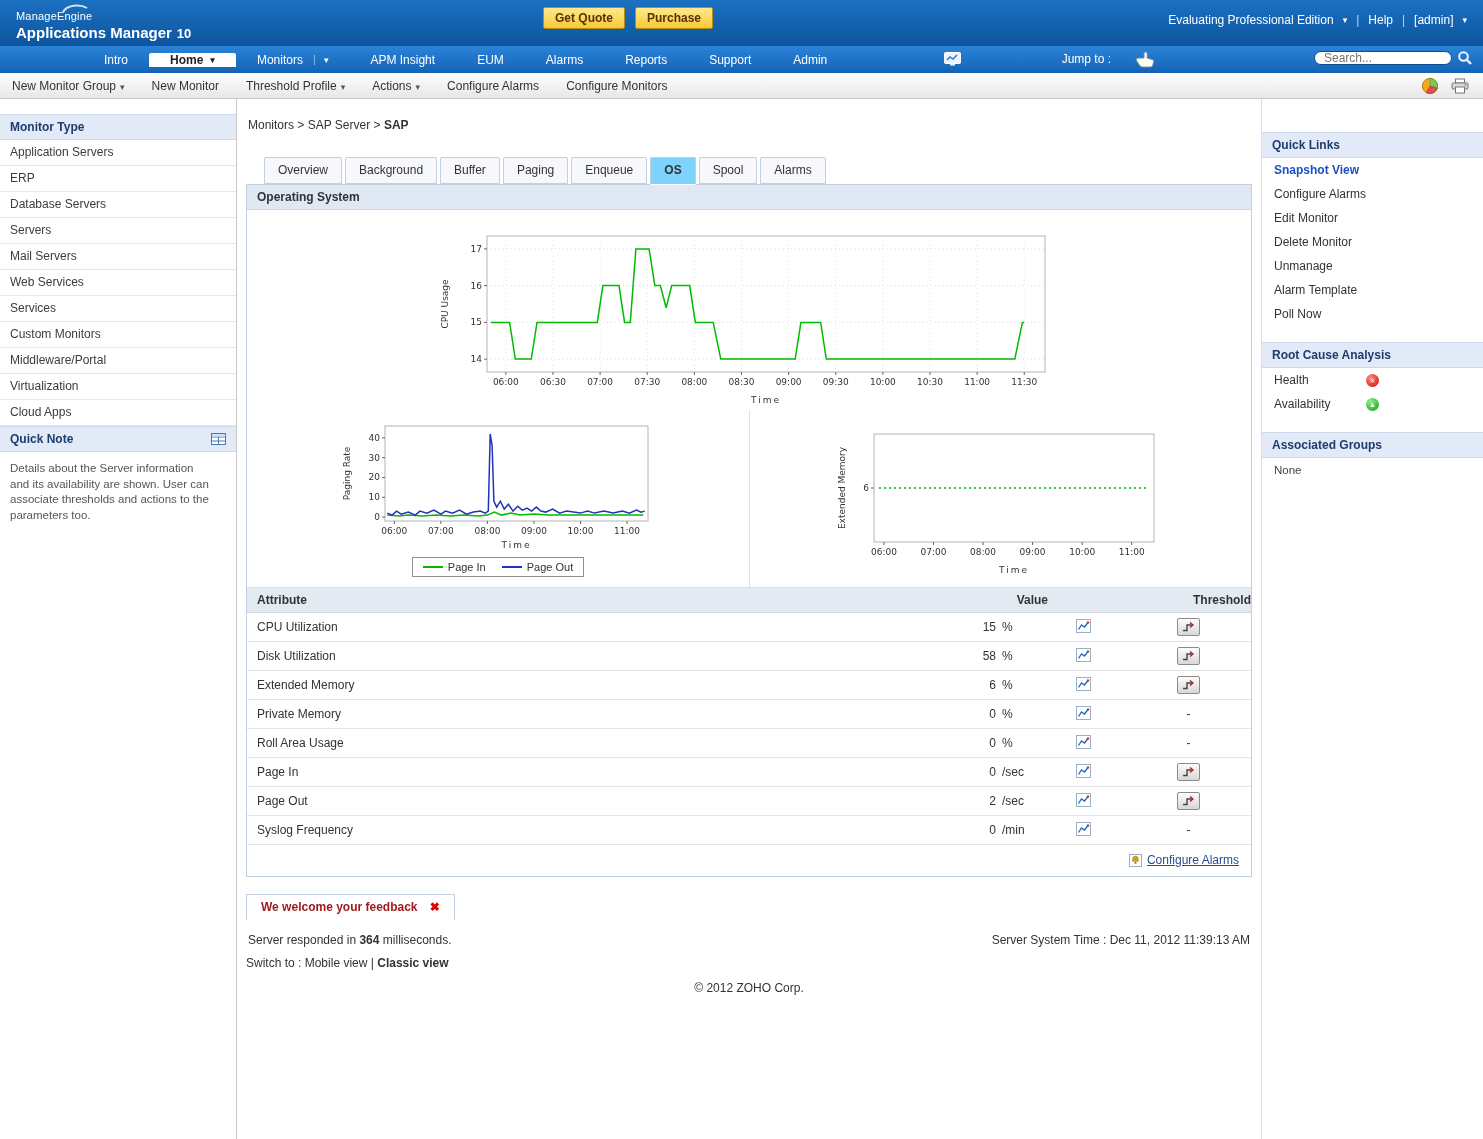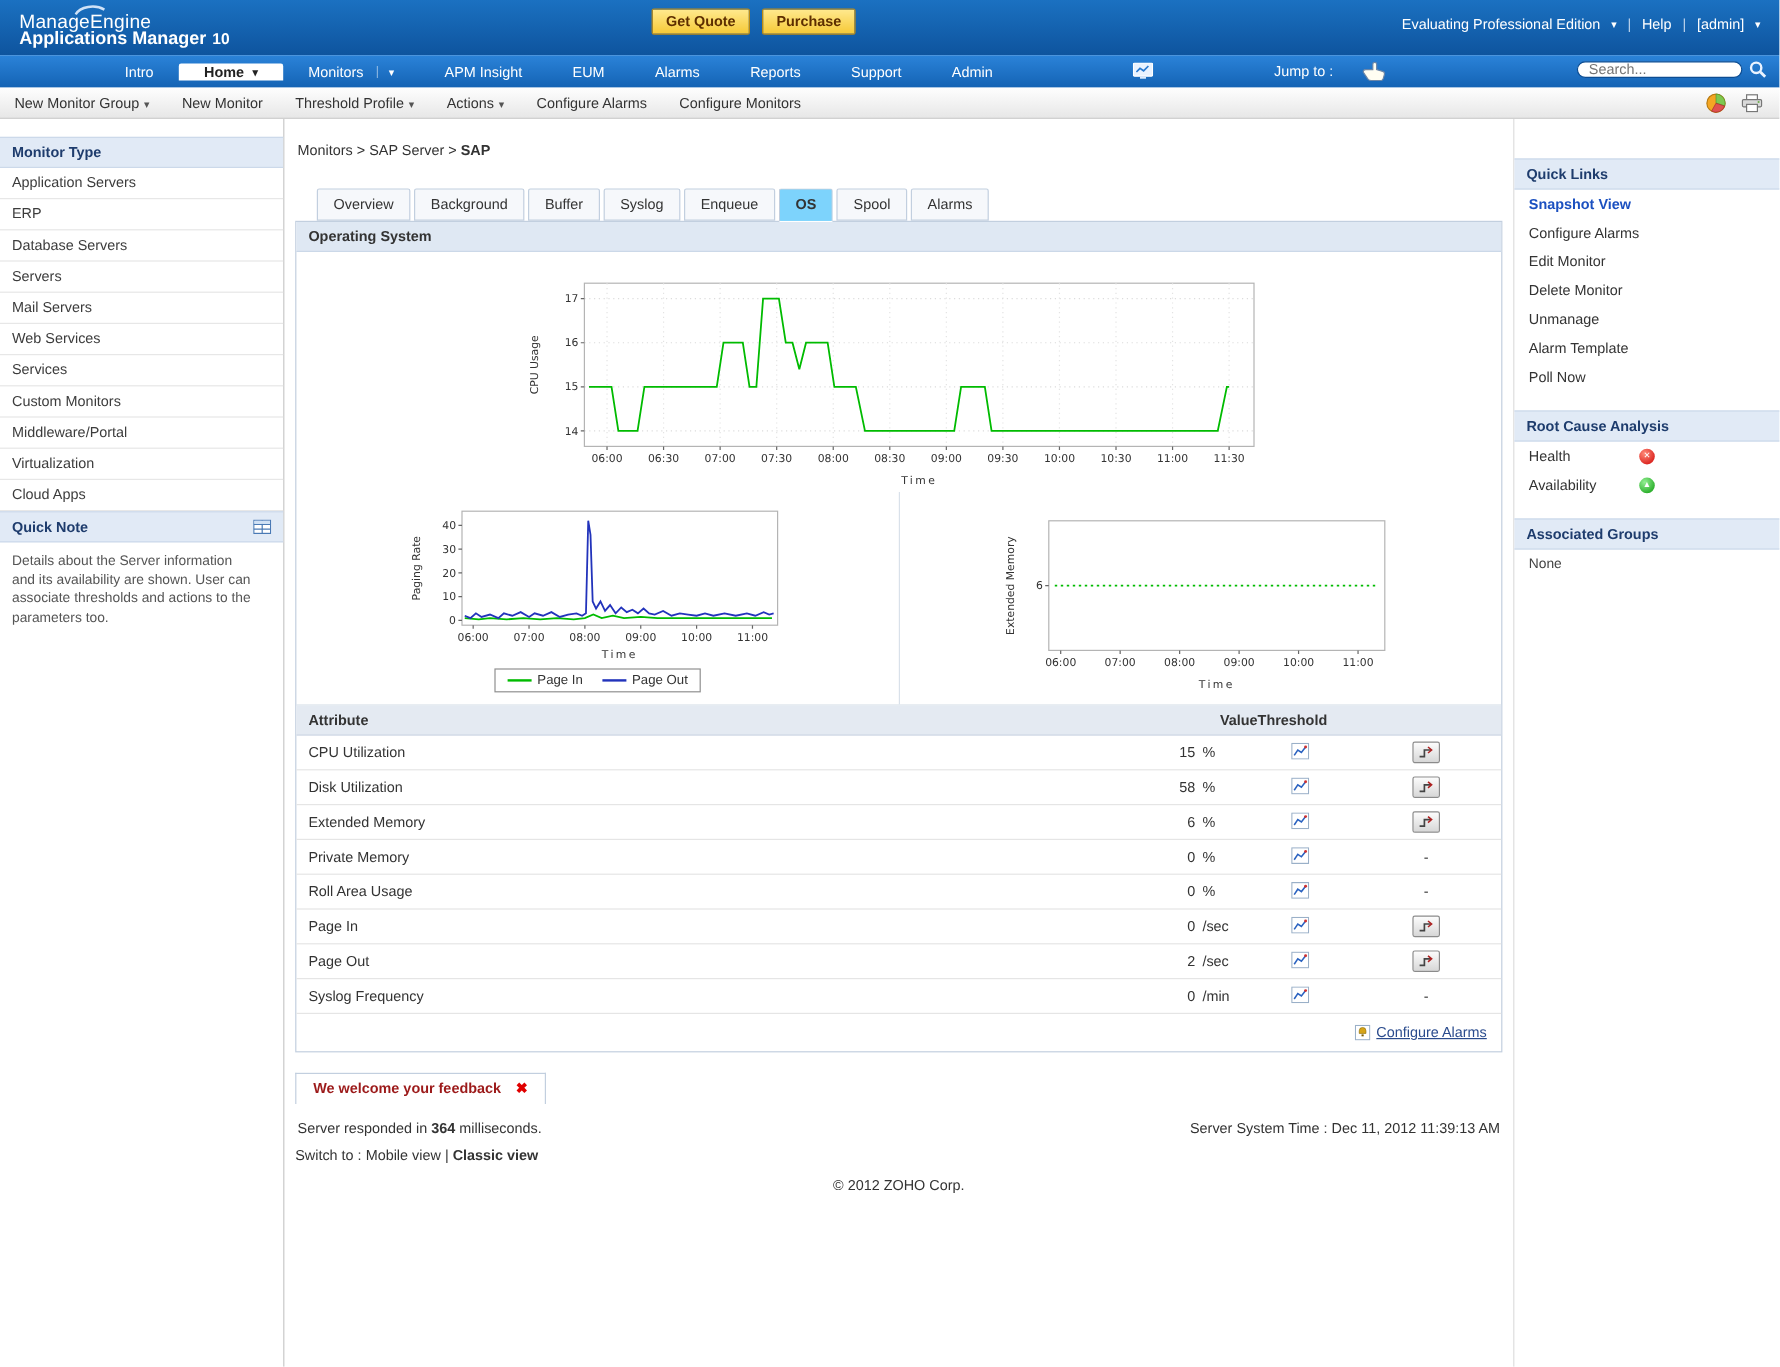--- a/index.html
+++ b/index.html
@@ -7,21 +7,21 @@
     width: 1483px; height: 1139px; overflow: hidden;
     font-family: "Liberation Sans", sans-serif; font-size: 12px; color: #333;
     background: #fff;
   }
   .page { width: 1483px; height: 1139px; position: relative; }
 
   
   .top-header { height: 46px; background: linear-gradient(180deg,#1b71c1,#0e549e); position: relative; color: #fff; }
   .logo { position: absolute; left: 14px; top: 2px; width: 240px; height: 44px; }
   .logo-swoosh { position: absolute; left: 48px; top: 1px; }
-  .logo-brand { position: absolute; left: 2px; top: 8px; font-size: 16px; letter-spacing: 0.2px; }
+  .logo-brand { position: absolute; left: 2px; top: 8px; font-size: 11px; letter-spacing: 0.2px; }
   .logo-product-line { position: absolute; left: 2px; top: 22px; font-size: 15px; font-weight: bold; }
   .logo-version { font-size: 13px; margin-left: 5px; }
   .header-center { position: absolute; left: 543px; top: 7px; display: flex; gap: 10px; }
   .promo-btn { background: linear-gradient(#ffe98e,#f6c937); border: 1px solid #bd8a12; border-radius: 2px;
                padding: 3px 11px; font-weight: bold; color: #5d2e00; font-size: 12px; cursor: pointer;
                font-family: "Liberation Sans", sans-serif; }
   .header-right { position: absolute; right: 16px; top: 13px; display: flex; align-items: center; gap: 9px; font-size: 12px; }
   .header-right .chev { font-size: 9px; }
   .header-right .pipe { color: #bcd3ec; }
   .hdr-link { cursor: pointer; }
@@ -86,21 +86,21 @@
   .legend-line { display: inline-block; width: 20px; height: 0; border-top: 2px solid #000; }
 
   
   .attr-header { display: flex; background: #e4eaf2; border-bottom: 1px solid #cfd8e4; font-weight: bold; padding: 5px 0; }
   .attr-row { display: flex; align-items: center; border-bottom: 1px solid #e5e5e5; height: 29px; }
   .col-attr { flex: 1 1 auto; padding-left: 10px; }
   .col-value { width: 70px; text-align: right; }
   .col-unit { width: 45px; padding-left: 6px; }
   .col-graph { width: 85px; text-align: center; }
   .col-threshold { width: 125px; text-align: center; }
-  .col-thr-header { width: 203px; text-align: left; }
+  .col-thr-header { width: 203px; text-align: right; }
   .graph-icon { display: inline-block; cursor: pointer; vertical-align: middle; }
   .th-btn { border: 1px solid #8b8b8b; background: linear-gradient(#fcfcfc,#d7d7d7); border-radius: 2px;
             padding: 1px 4px 0; cursor: pointer; }
   .no-th { color: #333; }
   .configure-row { display: flex; justify-content: flex-end; align-items: center; gap: 5px; padding: 8px 12px 9px; }
   .configure-link { color: #2a4b8d; text-decoration: underline; cursor: pointer; }
 
   
   .feedback { margin-top: 17px; }
   .fb-tab { display: inline-block; background: #fff; border: 1px solid #c2cfdf; border-bottom: none; position: relative;
@@ -273,21 +273,21 @@
     <div class="main">
 
       <div class="breadcrumb">
         <span class="crumb"><span>Monitors</span><span class="sep"> &gt; </span></span><span class="crumb"><span>SAP Server</span><span class="sep"> &gt; </span></span><span class="crumb last"><span>SAP</span></span>
       </div>
 
       <div class="tabs-row">
         <div class="ctab"><span>Overview</span></div>
           <div class="ctab"><span>Background</span></div>
           <div class="ctab"><span>Buffer</span></div>
-          <div class="ctab"><span>Syslog</span></div>
+          <div class="ctab"><span>Paging</span></div>
           <div class="ctab"><span>Enqueue</span></div>
           <div class="ctab active"><span>OS</span></div>
           <div class="ctab"><span>Spool</span></div>
           <div class="ctab"><span>Alarms</span></div>
       </div>
 
       <div class="panel">
         <div class="panel-header">Operating System</div>
 
         <div class="chart1-wrap">

